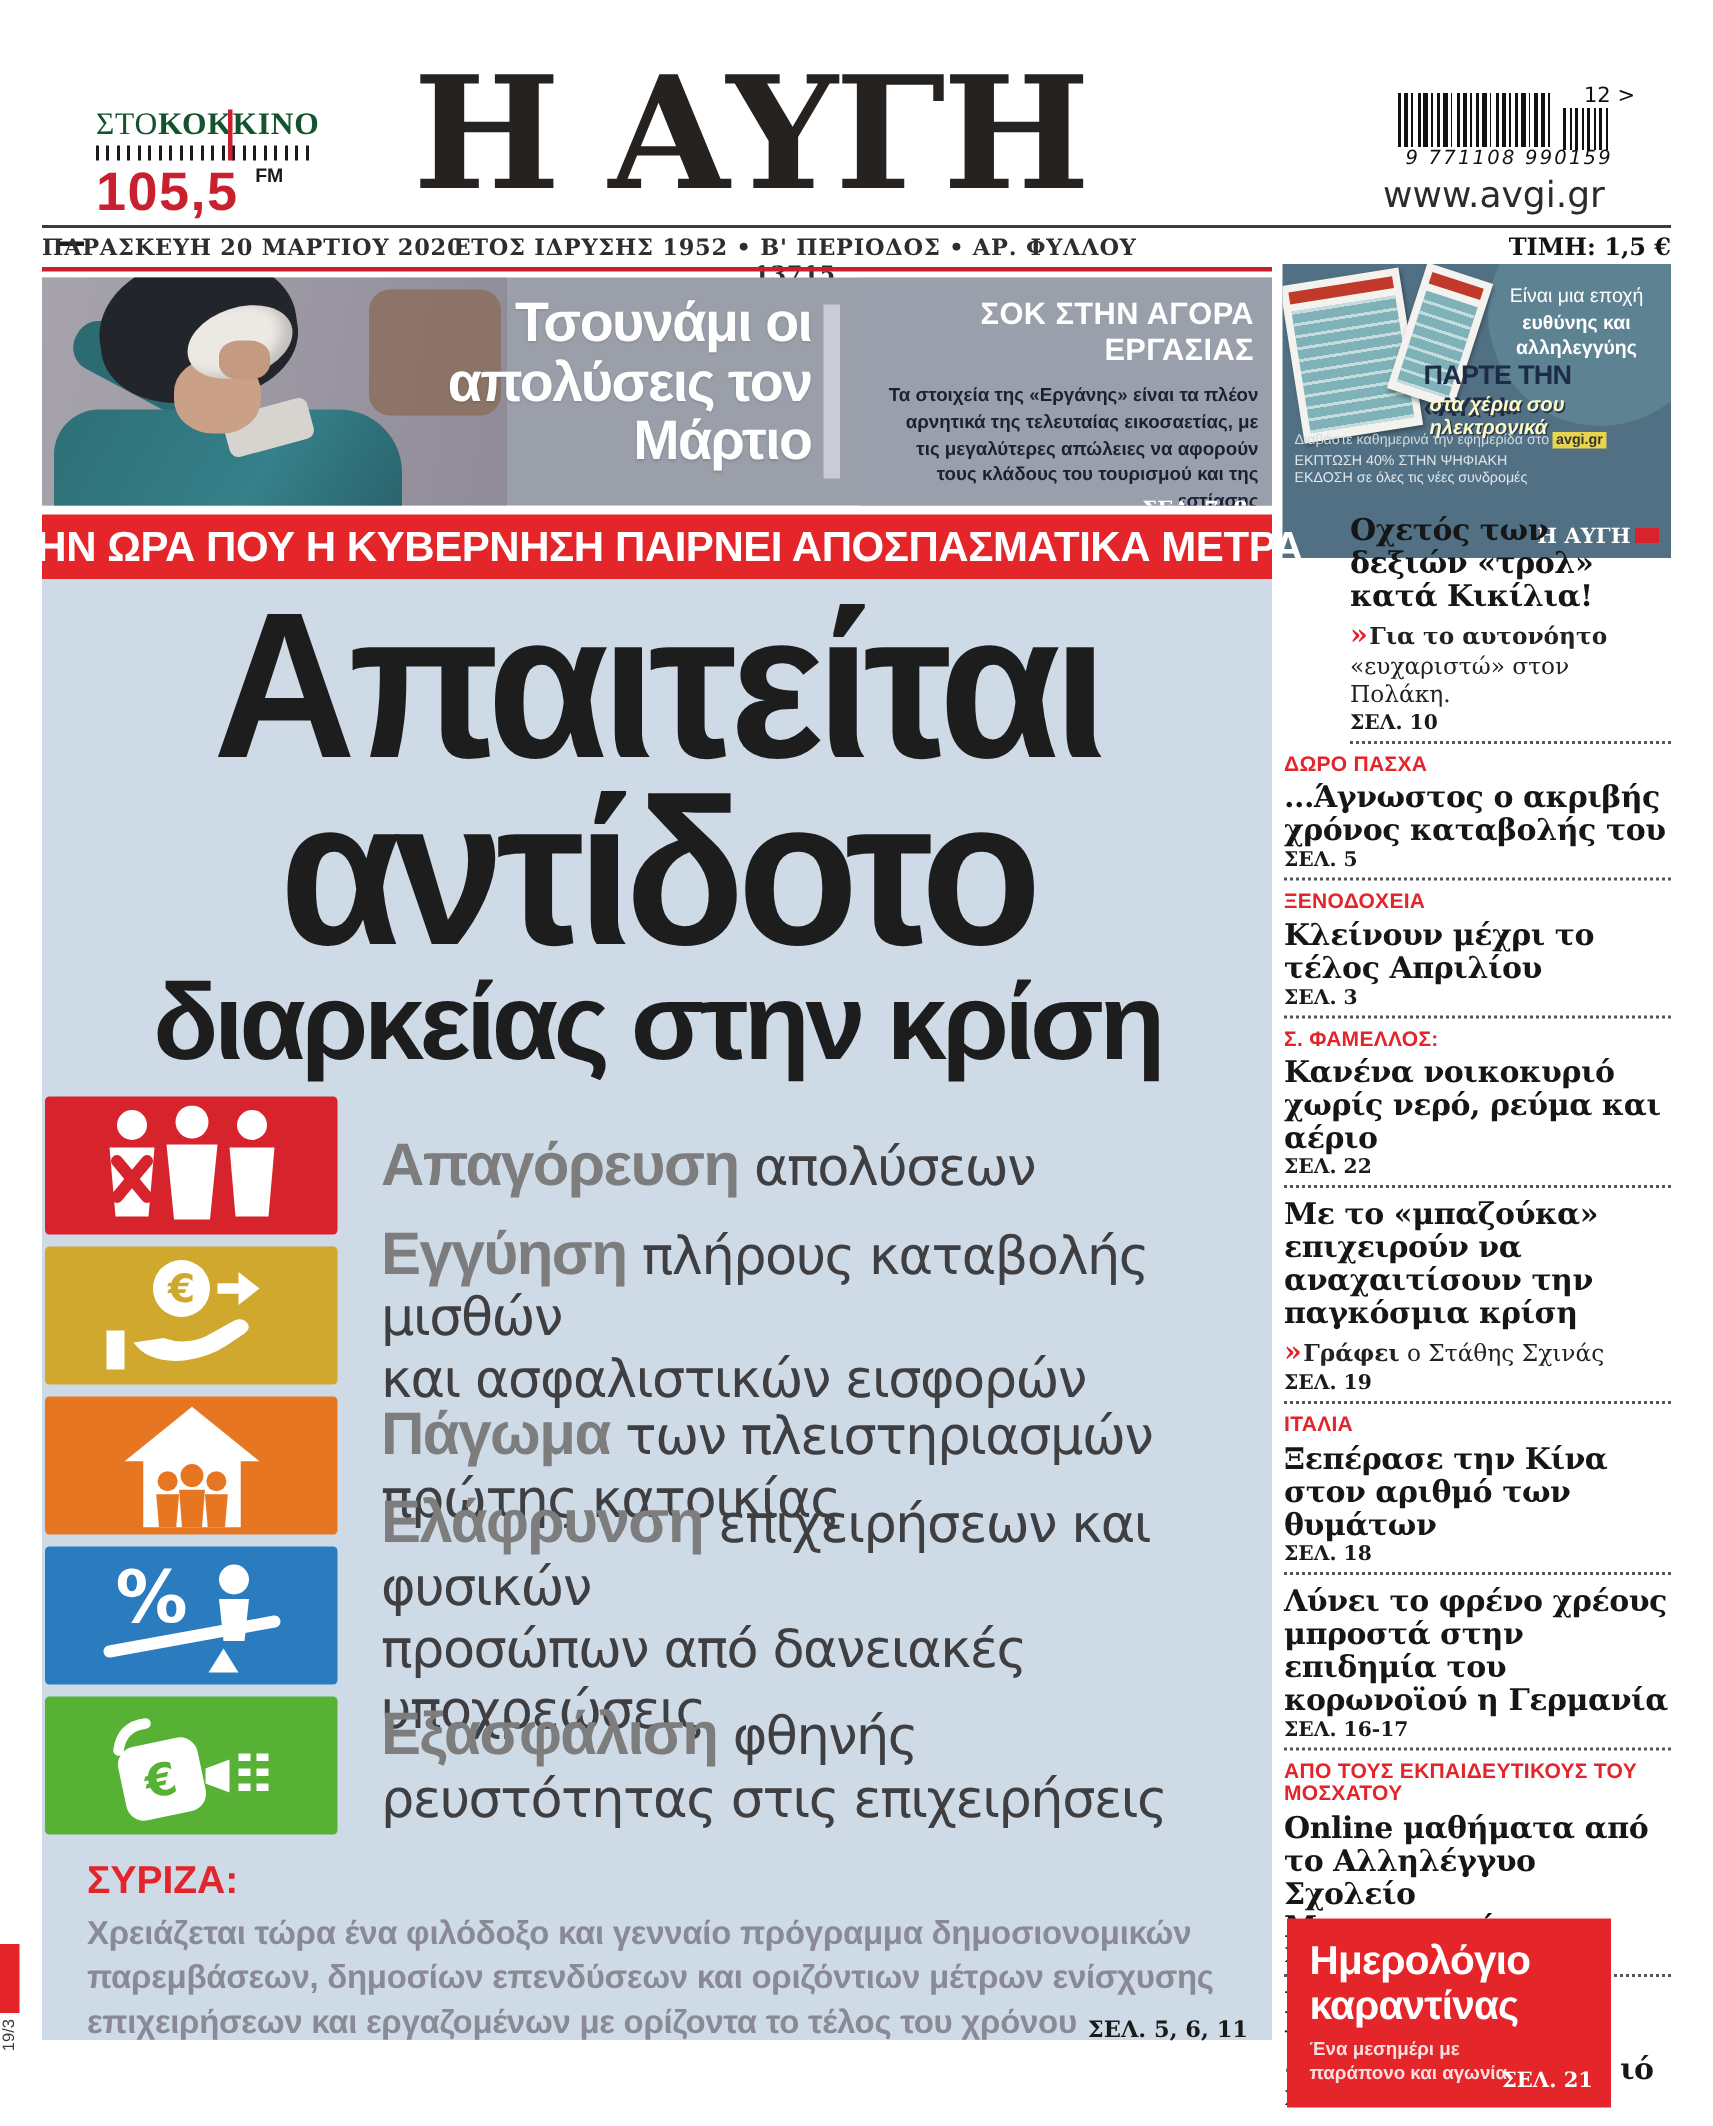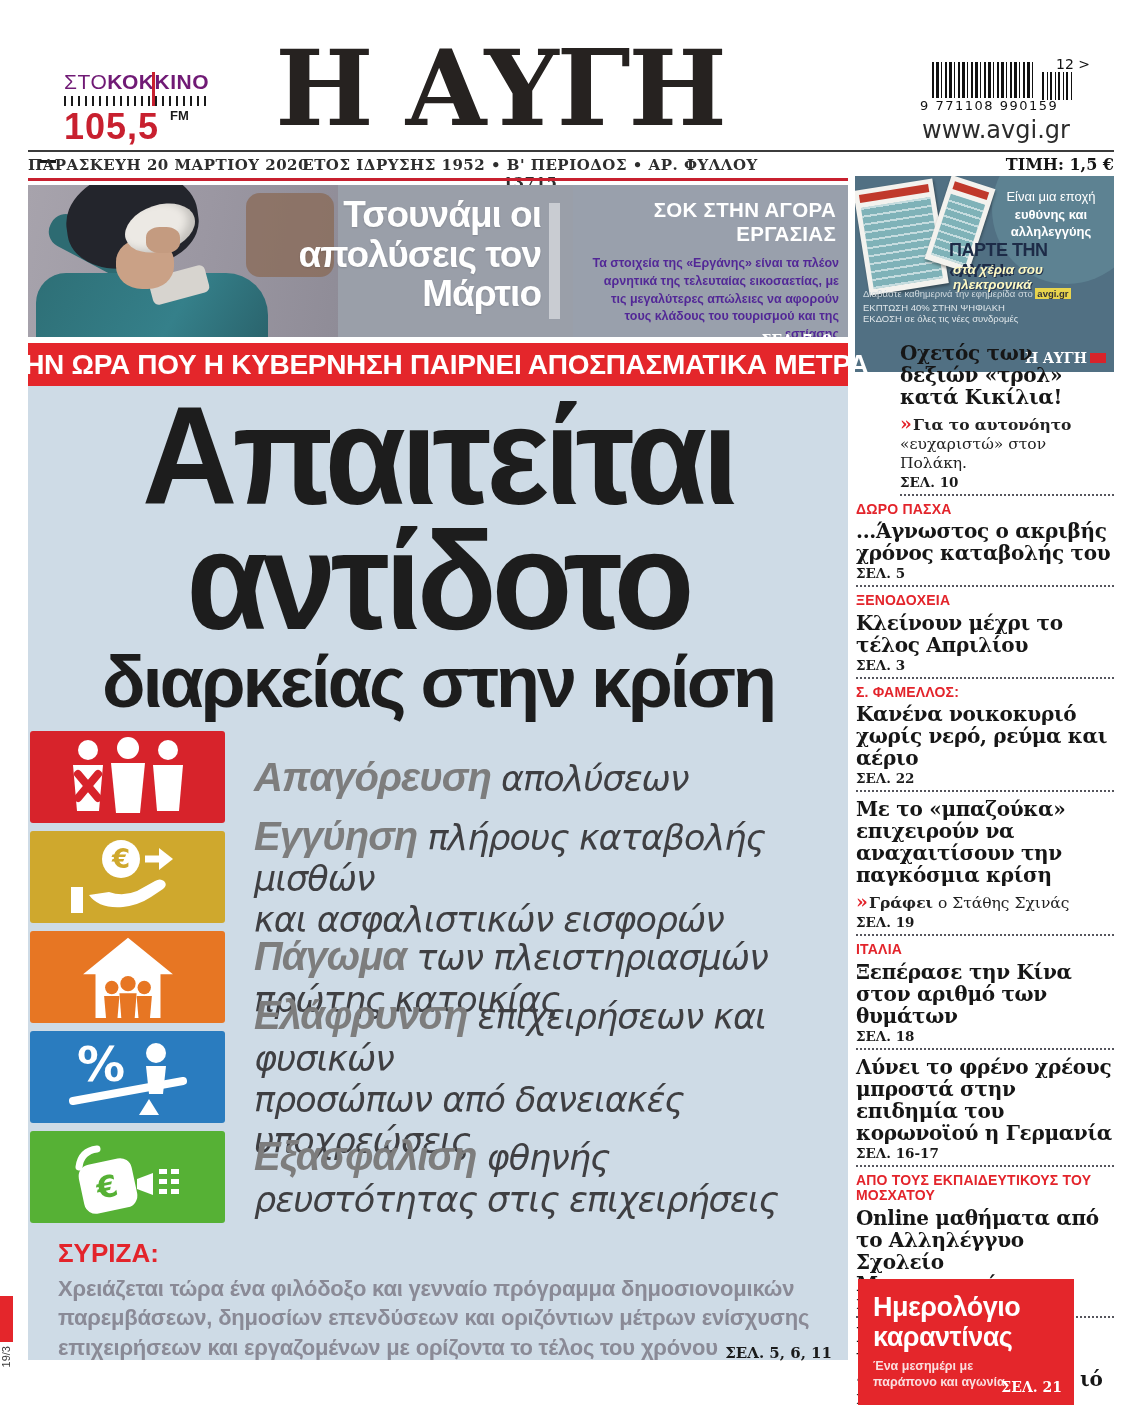--- a/index.html
+++ b/index.html
@@ -1,37 +1,37 @@
 <!DOCTYPE html>
 <html><head>
 <meta charset="utf-8">
 <style>
   html,body{margin:0;padding:0;background:#fff;}
   #page{position:relative;width:1142px;height:1417px;background:#fff;overflow:hidden;
         font-family:"Liberation Sans",sans-serif;}
   
   .radio{position:absolute;left:64px;top:70px;width:160px;}
-  .radio-name{font-size:21px;color:#701a75;letter-spacing:.5px;}
+  .radio-name{font-size:21px;color:#14532d;letter-spacing:.5px;font-family:Liberation Serif, serif;}
   .radio-name .bold{font-weight:bold;}
   .radio-ticks{position:relative;width:142px;height:10px;margin:2px 0 3px;
      background:repeating-linear-gradient(90deg,#1a1a1a 0 2px,transparent 2px 7px);}
   .radio-ticks .red-tick{position:absolute;left:88px;top:-24px;width:3px;height:34px;background:#c8202f;}
   .radio-freq{font-size:36px;font-weight:bold;color:#c8202f;letter-spacing:1px;line-height:1;}
   .radio-band{font-size:13px;color:#1a1a1a;font-weight:bold;vertical-align:top;letter-spacing:0;}
   .radio-underscore{display:inline-block;width:16px;height:3px;background:#1a1a1a;margin-left:-24px;vertical-align:bottom;}
   .masthead{position:absolute;left:255px;top:34px;width:490px;text-align:center;
      font-family:"DejaVu Serif",serif;font-weight:bold;font-size:104px;color:#262220;
      letter-spacing:-2px;line-height:1.05;}
   .tagline-box{position:absolute;left:752px;top:57px;width:160px;height:92px;background:#e0252b;
      color:#fff;font-weight:bold;font-size:16.5px;line-height:1.6;padding:11px 0 0 13px;
      box-sizing:border-box;font-family:"DejaVu Serif",serif;}
   .barcode-wrap{position:absolute;left:920px;top:60px;width:178px;height:56px;}
   .barcode-main{position:absolute;left:12px;top:2px;width:102px;height:36px;
      background:repeating-linear-gradient(90deg,#111 0 2px,#fff 2px 4px,#111 4px 7px,#fff 7px 9px,#111 9px 10px,#fff 10px 13px);}
-  .barcode-digits{position:absolute;left:0px;top:38px;font-size:13px;color:#111;letter-spacing:1.5px;font-family:"DejaVu Sans",sans-serif;}
+  .barcode-digits{position:absolute;left:17px;top:38px;font-size:13px;color:#111;letter-spacing:1.5px;font-family:"DejaVu Sans",sans-serif;font-style:italic;}
   .barcode-mini{position:absolute;right:26px;top:12px;width:30px;height:28px;
      background:repeating-linear-gradient(90deg,#111 0 2px,#fff 2px 5px,#111 5px 6px,#fff 6px 8px);}
   .issue-code{position:absolute;right:8px;top:-4px;font-size:14px;color:#111;font-family:"DejaVu Sans",sans-serif;}
   .website{position:absolute;left:922px;top:116px;width:176px;font-size:24px;color:#2b2b2b;font-family:"DejaVu Sans",sans-serif;}
   .rule-dark{position:absolute;left:28px;top:150px;width:1086px;height:2px;background:#3c3c3c;}
   .date-left{position:absolute;left:28px;top:156px;font-family:"DejaVu Serif",serif;font-weight:bold;
      font-size:15px;color:#2e2e2e;letter-spacing:.5px;}
   .date-center{position:absolute;left:300px;top:156px;width:460px;text-align:center;
      font-family:"DejaVu Serif",serif;font-weight:bold;font-size:15px;color:#2e2e2e;letter-spacing:.5px;}
   .price{position:absolute;right:28px;top:155px;font-family:"DejaVu Serif",serif;font-weight:bold;
@@ -50,21 +50,21 @@
   .hand{position:absolute;left:118px;top:42px;width:34px;height:26px;background:#c49b80;border-radius:40%;}
   .jacket{position:absolute;left:8px;top:88px;width:232px;height:70px;border-radius:30px 42px 0 0;
      background:linear-gradient(120deg,#2e6f76,#35808a 60%,#2a636c);}
   .collar{position:absolute;left:122px;top:86px;width:58px;height:28px;background:#d7d4cf;transform:rotate(-15deg);border-radius:6px;}
   .band-headline{position:absolute;left:245px;top:10px;width:268px;text-align:right;color:#fff;
      font-weight:bold;font-size:37px;line-height:1.07;letter-spacing:-1px;text-shadow:0 1px 2px rgba(0,0,0,.15);}
   .band-divider{position:absolute;left:521px;top:18px;width:11px;height:116px;background:#c9ccd2;}
   .sok{position:absolute;left:545px;top:0;width:275px;height:172px;background:#99a0ac;
      padding:13px 12px 0 14px;box-sizing:border-box;text-align:right;}
   .sok-title{color:#fff;font-weight:bold;font-size:20.5px;letter-spacing:.3px;margin-bottom:9px;}
-  .sok-body{color:#4c1d95;font-weight:bold;font-size:12.5px;line-height:1.42;width:252px;opacity:.92;}
+  .sok-body{color:#0f172a;font-weight:bold;font-size:12.5px;line-height:1.42;width:252px;opacity:.92;}
   .sok-ref{position:absolute;right:16px;bottom:9px;color:#fff;font-family:"DejaVu Serif",serif;font-weight:bold;font-size:14px;}
   
   .promo{position:absolute;left:855px;top:176px;width:259px;height:196px;background:#517083;overflow:hidden;}
   .promo-circle{position:absolute;right:-28px;top:-42px;width:150px;height:150px;border-radius:50%;background:#5d8292;}
   .paper1{position:absolute;left:6px;top:8px;width:80px;height:106px;background:#f3f2ee;
      transform:rotate(-9deg);box-shadow:1px 2px 3px rgba(0,0,0,.35);}
   .paper2{position:absolute;left:82px;top:4px;width:46px;height:88px;background:#f3f2ee;
      transform:rotate(18deg);box-shadow:1px 2px 3px rgba(0,0,0,.35);}
   .p-title{height:8px;background:#c0392b;margin:5px 5px 3px;}
   .p-body{position:absolute;left:5px;top:18px;right:5px;bottom:6px;background:#7fb2b8;
@@ -90,21 +90,21 @@
   .hl{text-align:center;color:#1d1d1d;font-weight:bold;font-family:"Liberation Sans",sans-serif;}
   .hl1{font-size:132px;line-height:.98;letter-spacing:-5px;padding-top:6px;transform:scaleY(1.05);}
   .hl2{font-size:132px;line-height:.93;letter-spacing:-5px;transform:scaleY(1.05);}
   .hl3{font-size:72px;line-height:.95;letter-spacing:-3px;margin-top:4px;}
   .measures{position:absolute;left:0;top:341px;width:820px;}
   .m-item{position:relative;height:100px;}
   .m-icon{position:absolute;left:2px;top:4px;width:195px;height:92px;border-radius:3px;
      display:flex;align-items:center;justify-content:center;}
   .c-red{background:#d7232b;} .c-gold{background:#cfa82d;} .c-orange{background:#e77623;}
   .c-blue{background:#2a7cbf;} .c-green{background:#56b135;}
-  .m-text{position:absolute;left:226px;top:0;width:592px;height:100px;display:flex;align-items:center;font-style:italic;}
+  .m-text{position:absolute;left:226px;top:0;width:592px;height:100px;display:flex;align-items:center;}
   .m-line{font-size:35px;color:#3f3f42;font-family:"DejaVu Sans",sans-serif;line-height:1.17;letter-spacing:-1px;}
   .m-lead{font-size:40px;font-weight:bold;color:#7d7d7d;font-family:"Liberation Sans",sans-serif;letter-spacing:-1px;}
   .m-rest{white-space:pre-line;}
   .syriza{position:absolute;left:30px;top:852px;width:788px;}
   .syriza-label{color:#e3242b;font-weight:bold;font-size:26px;margin-bottom:5px;}
   .syriza-text{color:#8a8a96;font-weight:bold;font-size:22px;line-height:1.33;width:768px;letter-spacing:-.2px;}
   .syriza-ref{position:absolute;right:14px;bottom:0;font-family:"DejaVu Serif",serif;font-weight:bold;
      font-size:15px;color:#1a1a1a;margin-top:44px;}
   
   .sidebar{position:absolute;left:856px;top:342px;width:258px;}

